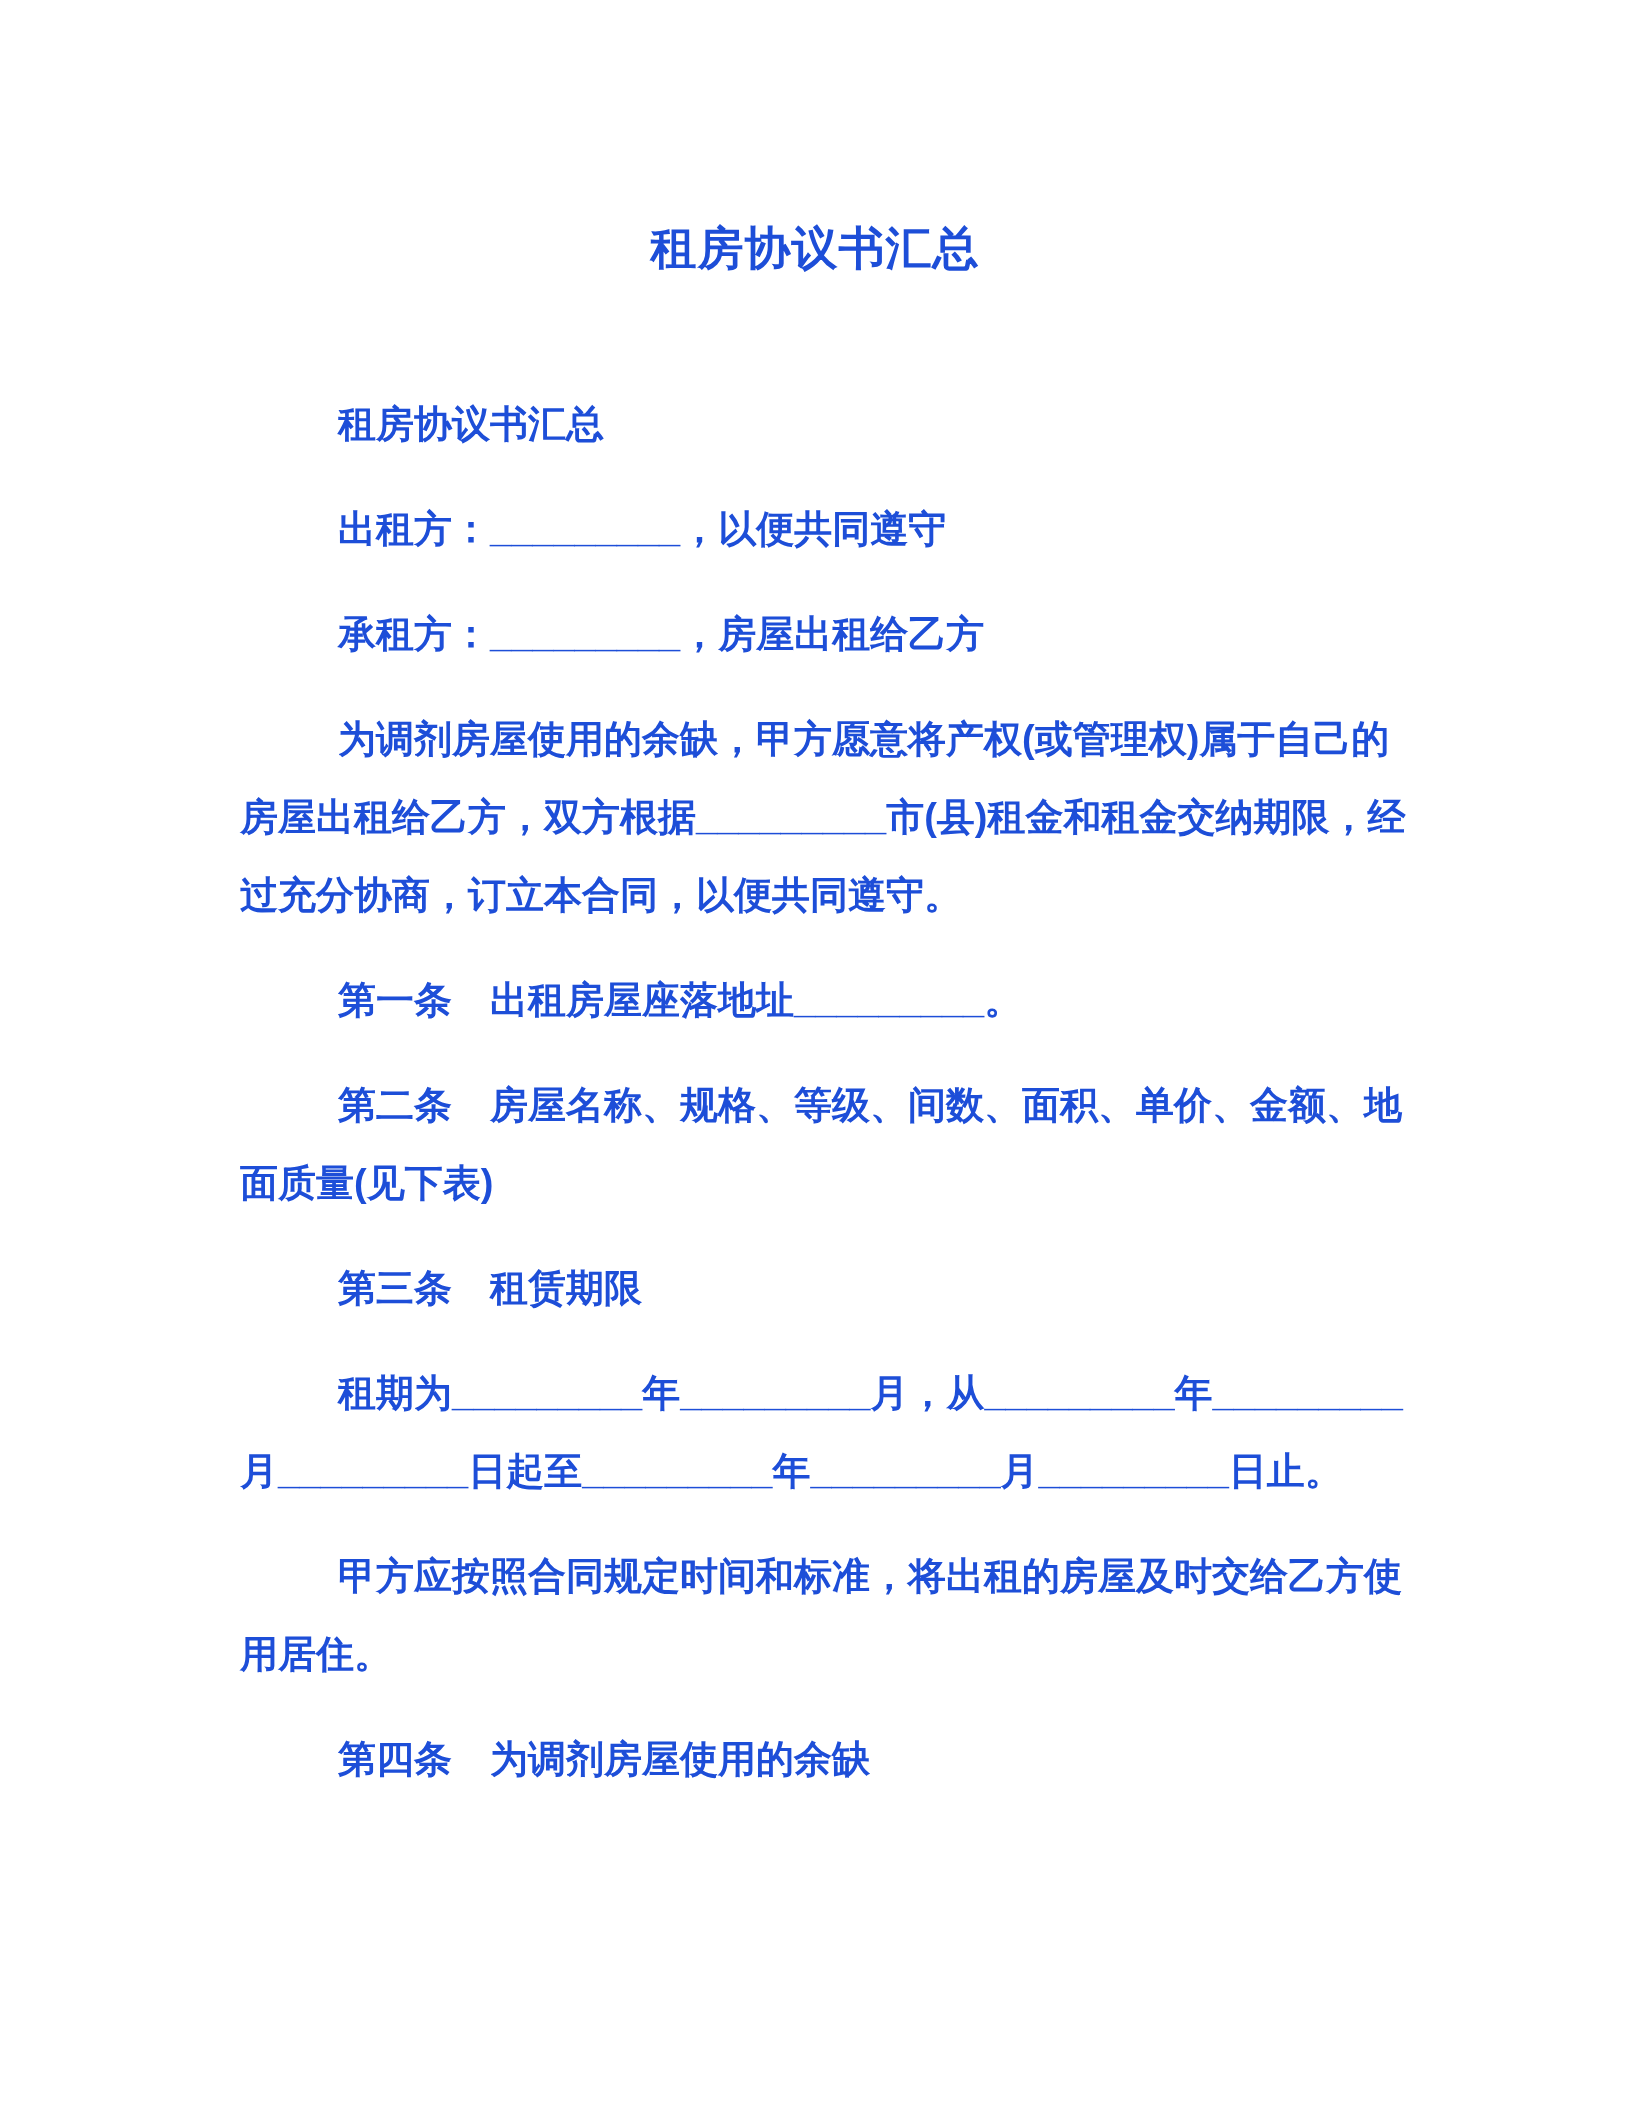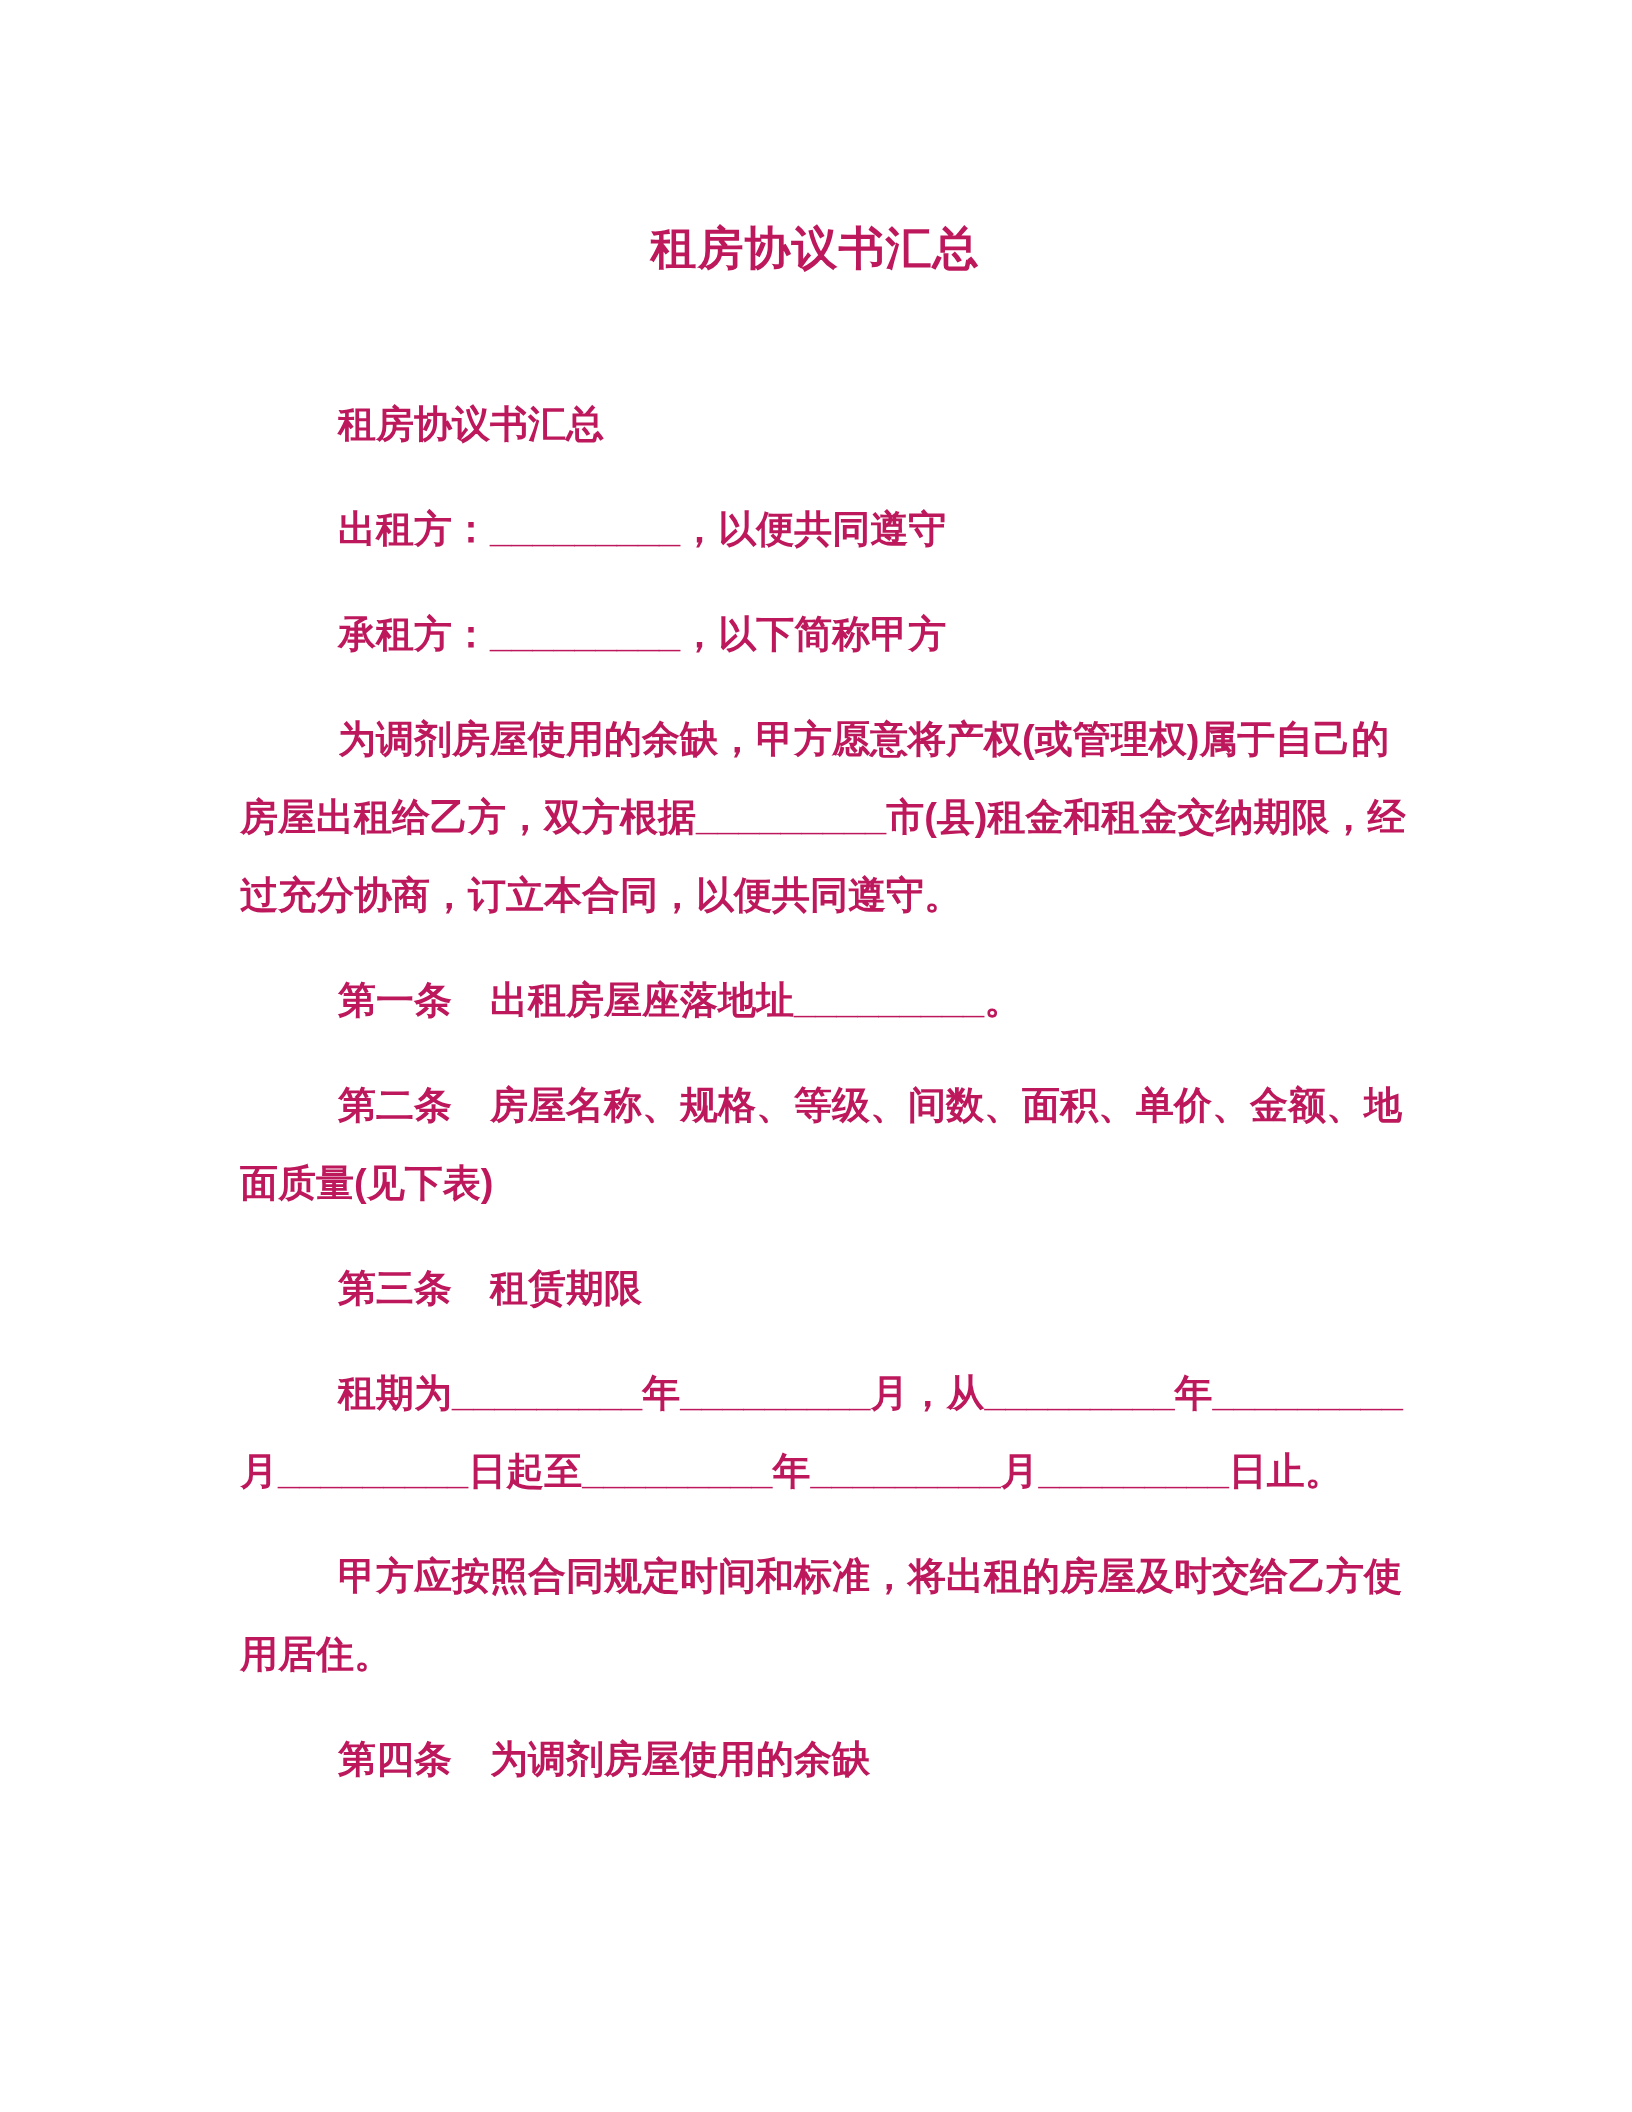--- a/index.html
+++ b/index.html
@@ -6,21 +6,21 @@
     margin: 0;
     padding: 0;
     background: #ffffff;
   }
   .page {
     position: relative;
     width: 1632px;
     height: 2112px;
     box-sizing: border-box;
     background: #ffffff;
-    color: #be185d;
+    color: #1d4ed8;
     padding: 218px 242px 0 240px;
     overflow: hidden;
     font-family: "Liberation Sans", sans-serif;
   }
   .doc-title {
     margin: 0 0 107px 0;
     font-size: 46px;
     line-height: 60px;
     font-weight: 700;
     text-align: center;
@@ -49,21 +49,21 @@
 
   <p class="para">
     <span class="line first-line">租房协议书汇总</span>
   </p>
 
   <p class="para">
     <span class="line first-line">出租方：_________，以便共同遵守</span>
   </p>
 
   <p class="para">
-    <span class="line first-line">承租方：_________，以下简称甲方</span>
+    <span class="line first-line">承租方：_________，房屋出租给乙方</span>
   </p>
 
   <p class="para">
     <span class="line first-line">为调剂房屋使用的余缺，甲方愿意将产权(或管理权)属于自己的</span>
     <span class="line">房屋出租给乙方，双方根据_________市(县)租金和租金交纳期限，经</span>
     <span class="line">过充分协商，订立本合同，以便共同遵守。</span>
   </p>
 
   <p class="para">
     <span class="line first-line">第一条　出租房屋座落地址_________。</span>

